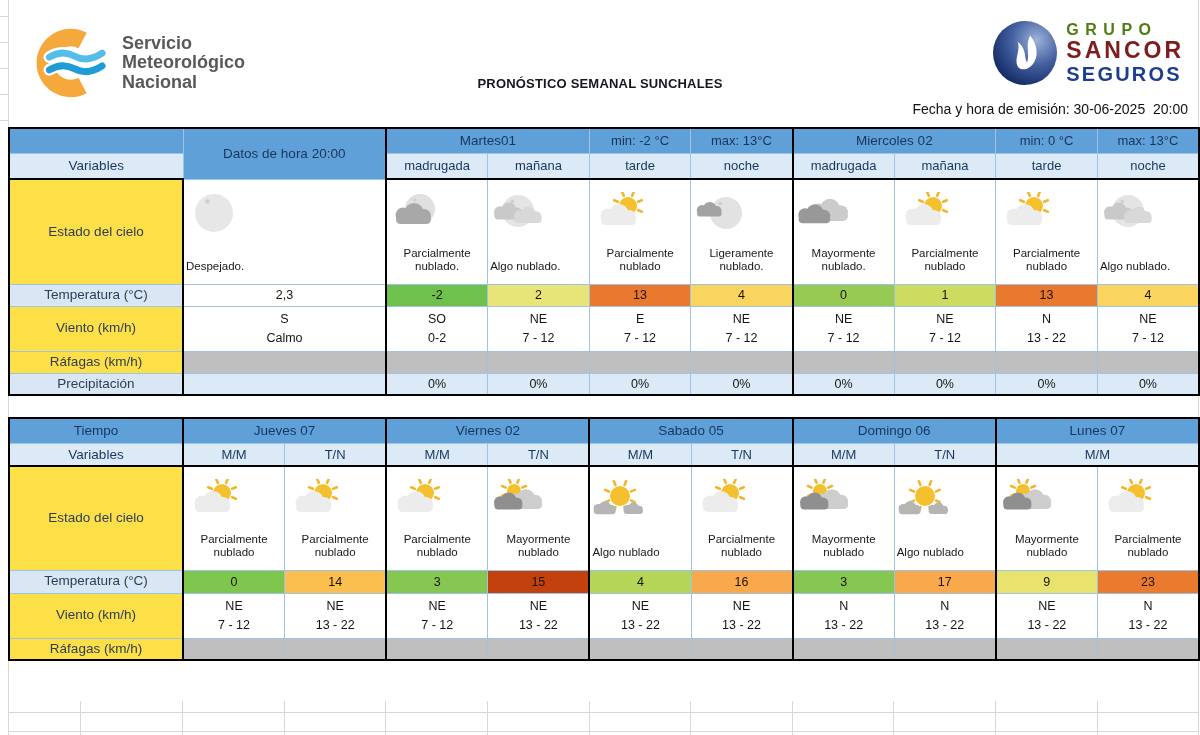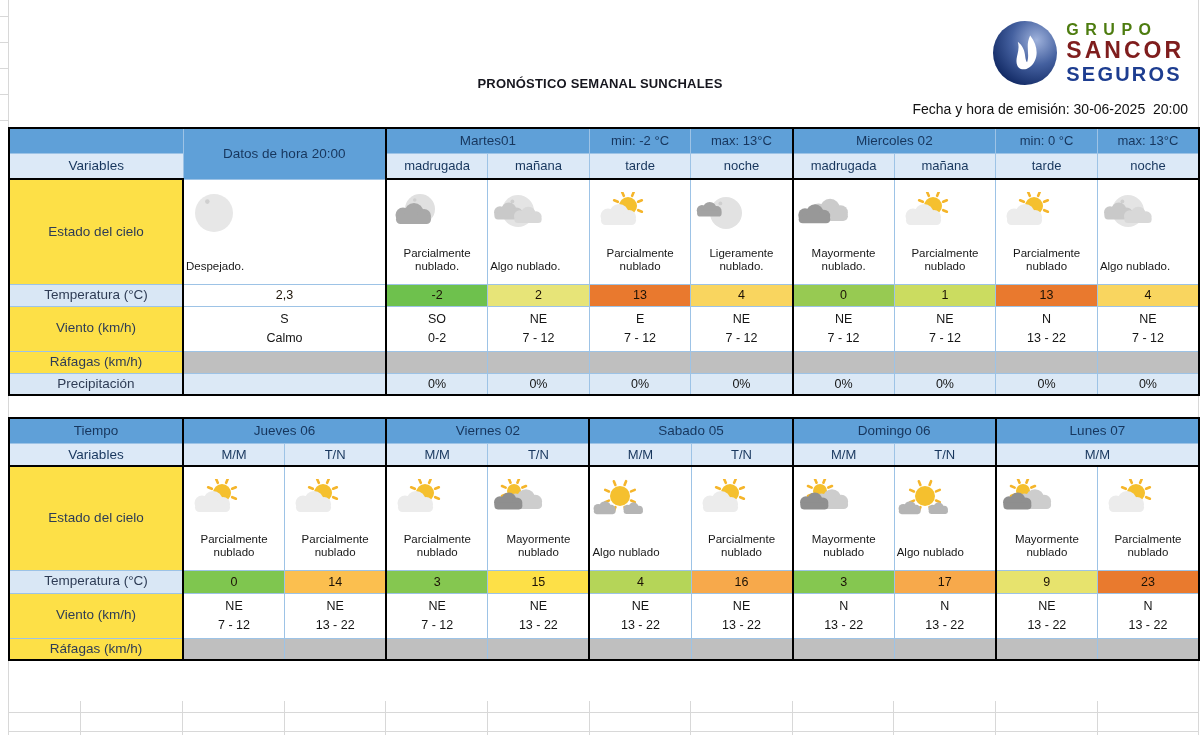--- a/index.html
+++ b/index.html
@@ -61,20 +61,36 @@
       <div class="gl" style="left: 589px; top: 701px; width: 1px; height: 34px;"></div>
       <div class="gl" style="left: 690px; top: 701px; width: 1px; height: 34px;"></div>
       <div class="gl" style="left: 792px; top: 701px; width: 1px; height: 34px;"></div>
       <div class="gl" style="left: 893px; top: 701px; width: 1px; height: 34px;"></div>
       <div class="gl" style="left: 995px; top: 701px; width: 1px; height: 34px;"></div>
       <div class="gl" style="left: 1097px; top: 701px; width: 1px; height: 34px;"></div>
       <div class="gl" style="left: 8px; top: 712px; width: 1191px; height: 1px;"></div>
       <div class="gl" style="left: 8px; top: 731px; width: 1191px; height: 1px;"></div>
     </div>
 
+  <div class="smn">
+    <span>
+      <svg width="88" height="78" viewBox="0 0 90 78">
+        <path d="M 62 16 A 26 26 0 1 0 62 62" fill="none" stroke="#F5A83C" stroke-width="18"></path>
+        <path d="M28 33 Q 41 25 54 32 T 82 29" stroke="#FFFFFF" stroke-width="12" fill="none" stroke-linecap="round"></path>
+        <path d="M28 46 Q 41 38 54 45 T 82 42" stroke="#FFFFFF" stroke-width="12" fill="none" stroke-linecap="round"></path>
+        <path d="M28 33 Q 41 25 54 32 T 82 29" stroke="#54BEE9" stroke-width="7" fill="none" stroke-linecap="round"></path>
+        <path d="M28 46 Q 41 38 54 45 T 82 42" stroke="#1E9CD7" stroke-width="7" fill="none" stroke-linecap="round"></path>
+      </svg>
+    </span>
+    <div class="smn-text">
+      <div>Servicio</div>
+      <div>Meteorológico</div>
+      <div>Nacional</div>
+    </div>
+  </div>
 
   <div class="title">PRONÓSTICO SEMANAL SUNCHALES</div>
 
   <div class="sancor">
     <div class="sphere">
       <svg width="64" height="64" viewBox="0 0 62 62">
         <path d="M24 44 C 20 36, 27 30, 24 20 C 33 27, 30 36, 33 40 C 36 32, 31 24, 36 14 C 45 25, 44 39, 35 45 C 31 48, 26 47, 24 44 Z" fill="#FFFFFF"></path>
       </svg>
     </div>
     <div class="sancor-text">
@@ -400,21 +416,21 @@
           <col style="width: 101.6px;">
           <col style="width: 101.6px;">
           <col style="width: 101.6px;">
           <col style="width: 101.6px;">
           <col style="width: 101.6px;">
           <col style="width: 101.6px;">
         </colgroup>
         <thead>
           <tr style="height: 25px;">
             <th class="hmed b6">Tiempo</th>
-            <th class="hmed b6 gstart" colspan="2">Jueves 06</th>
+            <th class="hmed b6 gstart" colspan="2">Jueves 07</th>
             <th class="hmed b6 gstart" colspan="2">Viernes 02</th>
             <th class="hmed b6 gstart" colspan="2">Sabado 05</th>
             <th class="hmed b6 gstart" colspan="2">Domingo 06</th>
             <th class="hmed b6 gstart" colspan="2">Lunes 07</th>
           </tr>
           <tr style="height: 23px;">
             <th class="hsub b6">Variables</th>
             <th class="hsub gstart">M/M</th>
             <th class="hsub">T/N</th>
             <th class="hsub gstart">M/M</th>
@@ -698,21 +714,21 @@
                 </span>
                 <span class="skyt">Parcialmente nublado</span>
               </div>
             </td>
           </tr>
           <tr style="height: 23px;">
             <td class="lab lblue">Temperatura (°C)</td>
             <td class="tempcell gstart" style="background: rgb(127, 198, 79);">0</td>
             <td class="tempcell" style="background: rgb(251, 191, 79);">14</td>
             <td class="tempcell gstart" style="background: rgb(133, 199, 80);">3</td>
-            <td class="tempcell" style="background: #fde047;">15</td>
+            <td class="tempcell" style="background: #c2410c;">15</td>
             <td class="tempcell gstart" style="background: rgb(181, 213, 88);">4</td>
             <td class="tempcell" style="background: rgb(247, 169, 75);">16</td>
             <td class="tempcell gstart" style="background: rgb(133, 199, 80);">3</td>
             <td class="tempcell" style="background: rgb(247, 169, 75);">17</td>
             <td class="tempcell gstart" style="background: rgb(231, 227, 109);">9</td>
             <td class="tempcell" style="background: rgb(233, 122, 46);">23</td>
           </tr>
           <tr style="height: 45px;">
             <td class="lab ">Viento (km/h)</td>
             <td class="windcell gstart">

